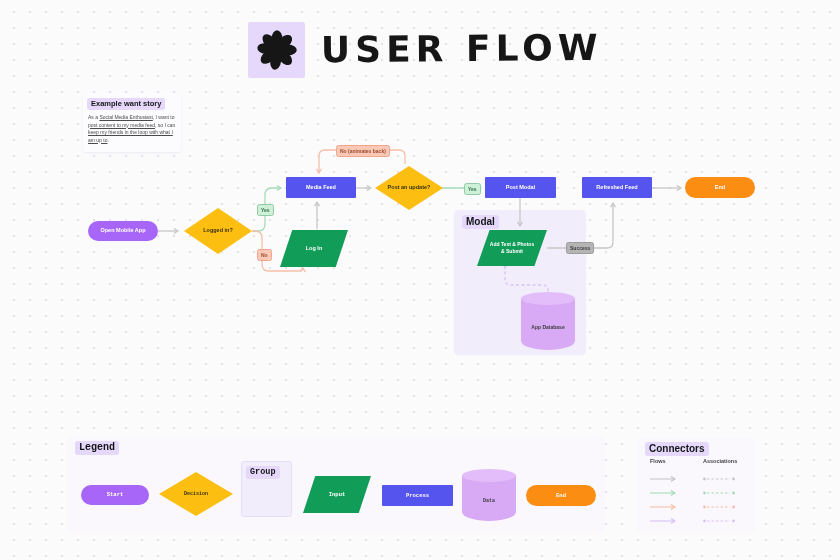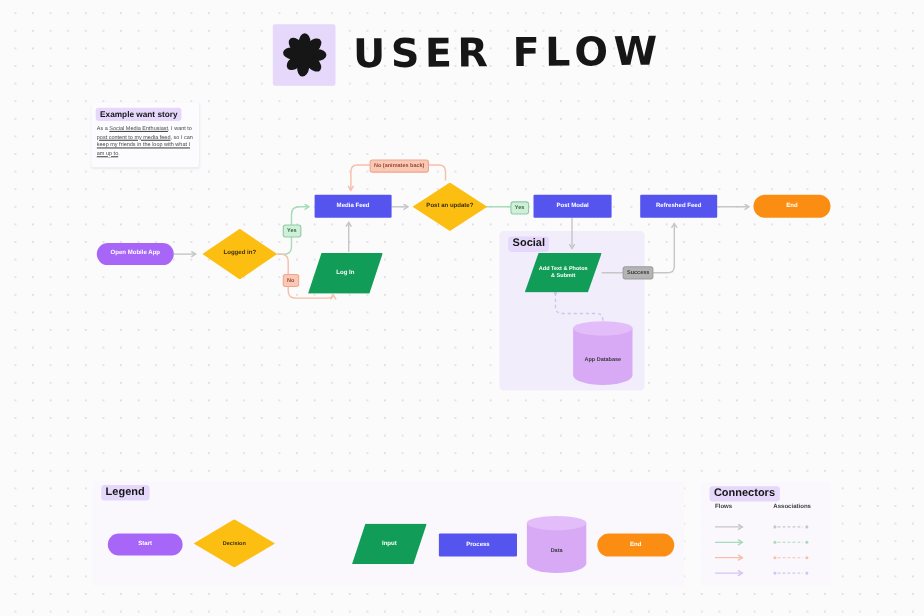--- a/index.html
+++ b/index.html
@@ -73,21 +73,21 @@
     </svg>
   </div>
   <div class="board-title" style="color: rgb(22, 22, 22);">USER FLOW</div>
 
   <div class="story-card">
     <span class="hl story-heading" style="background: rgb(229, 216, 251); color: rgb(22, 22, 22);">Example want story</span>
     <p class="story-text"><span>As a </span><span class="u">Social Media Enthusiast</span><span>, I want to </span><span class="u">post content to my media feed</span><span>, so I can </span><span class="u">keep my friends in the loop with what I am up to</span><span>.</span></p>
   </div>
 
   <div class="group-box" style="left: 454px; top: 210px; width: 132px; height: 145px; background: rgb(242, 237, 251);"></div>
-  <span class="hl group-chip" style="left: 462px; top: 215px; z-index: 5; background: rgb(229, 216, 251); color: rgb(22, 22, 22);">Social</span>
+  <span class="hl group-chip" style="left: 462px; top: 215px; z-index: 5; background: rgb(229, 216, 251); color: rgb(22, 22, 22);">Modal</span>
 
   <svg class="wires" width="840" height="560">
     <defs>
       <marker id="arr-gray" markerWidth="8" markerHeight="8" refX="4.6" refY="3" orient="auto" markerUnits="userSpaceOnUse">
         <path d="M0.5,0.5 L4.4,3 L0.5,5.5" fill="none" stroke-width="1.1" stroke="#C6C6C6"></path>
       </marker>
       <marker id="arr-green" markerWidth="8" markerHeight="8" refX="4.6" refY="3" orient="auto" markerUnits="userSpaceOnUse">
         <path d="M0.5,0.5 L4.4,3 L0.5,5.5" fill="none" stroke-width="1.1" stroke="#A5DCB9"></path>
       </marker>
       <marker id="arr-salmon" markerWidth="8" markerHeight="8" refX="4.6" refY="3" orient="auto" markerUnits="userSpaceOnUse">
@@ -156,31 +156,34 @@
     <div class="cyl-top" style="background: rgb(227, 188, 250);"></div>
     <span class="cyl-label" style="color: rgb(60, 60, 60);">App Database</span>
   </div>
 
   <span class="chip" style="left: 257px; top: 204px; background: rgb(207, 240, 216); color: rgb(46, 107, 69); border-color: rgb(143, 203, 165);">Yes</span>
   <span class="chip" style="left: 257px; top: 249px; background: rgb(250, 200, 183); color: rgb(154, 75, 44); border-color: rgb(242, 165, 139);">No</span>
   <span class="chip" style="left: 336px; top: 145px; background: rgb(250, 200, 183); color: rgb(154, 75, 44); border-color: rgb(242, 165, 139);">No (animates back)</span>
   <span class="chip" style="left: 464px; top: 183px; background: rgb(207, 240, 216); color: rgb(46, 107, 69); border-color: rgb(143, 203, 165);">Yes</span>
   <span class="chip" style="left: 566px; top: 242px; background: rgb(180, 180, 180); color: rgb(58, 58, 58); border-color: rgb(157, 157, 157);">Success</span>
 
-  <div class="panel" style="left: 84px; top: 437px; width: 538px; height: 96px; background: rgb(250, 248, 252);">
+  <div class="panel" style="left: 67px; top: 437px; width: 538px; height: 96px; background: rgb(250, 248, 252); font-family: Liberation Mono, monospace;">
     <span class="hl panel-chip" style="background: rgb(229, 216, 251); color: rgb(22, 22, 22);">Legend</span>
 
     <div class="node pill" style="left: 14px; top: 48px; width: 68px; height: 20px; background: rgb(168, 102, 248); color: rgb(255, 255, 255);">
       <span>Start</span>
     </div>
 
     <div class="node diamond" style="left: 92px; top: 35px; width: 74px; height: 44px; font-size: 5px; background: rgb(252, 190, 16); color: rgb(56, 48, 14);">
       <span>Decision</span>
     </div>
 
+    <div style="position: absolute; left: 174px; top: 24px; width: 49px; height: 54px; border-radius: 3px; border: 1px solid rgb(230, 222, 247); background: rgb(242, 237, 251);">
+      <span class="hl" style="position: absolute; left: 4px; top: 4px; font-size: 8.5px; background: rgb(229, 216, 251); color: rgb(22, 22, 22);">Group</span>
+    </div>
 
     <div class="node para" style="left: 236px; top: 39px; width: 68px; height: 37px; background: rgb(17, 157, 88); color: rgb(255, 255, 255);">
       <span>Input</span>
     </div>
 
     <div class="node rect" style="left: 315px; top: 48px; width: 71px; height: 21px; background: rgb(85, 84, 238); color: rgb(255, 255, 255);">
       <span>Process</span>
     </div>
 
     <div class="cylinder" style="left:395px;top:32px;width:54px;height:52px;">

